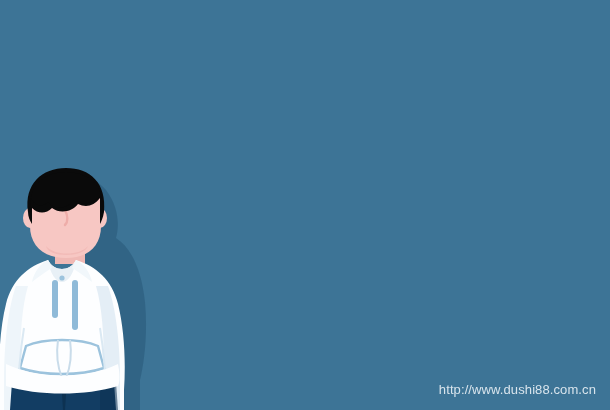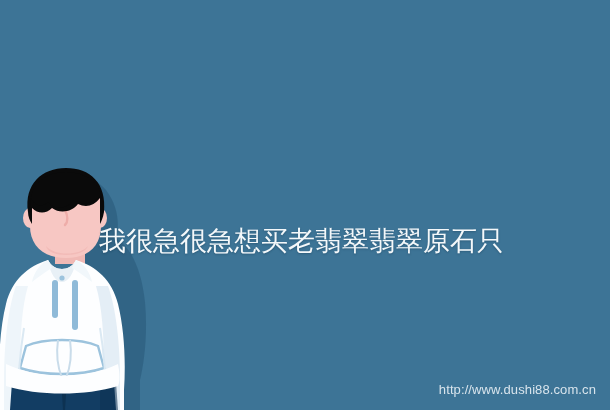--- a/index.html
+++ b/index.html
@@ -130,18 +130,17 @@
                L116 242 L10 242 Z" fill="#123d63"></path>
       <path d="M62 226 L66 226 L65 242 L63 242 Z" fill="#0d3252"></path>
       <path d="M100 218 L116 214 L118 242 L100 242 Z" fill="#0d3252" opacity="0.55"></path>
 
       <path d="M6 196 C40 212 86 212 118 196
                C120 206 120 214 118 218 C86 228 38 228 6 218 Z" fill="#fdfeff"></path>
     </svg>
   </div>
 
   <div id="headline">
-    <span class="ln">我很急很急想买老翡翠翡翠原石只</span>
   </div>
 
   <div id="watermark">http://www.dushi88.com.cn</div>
 
 </div>
 
 </body></html>

